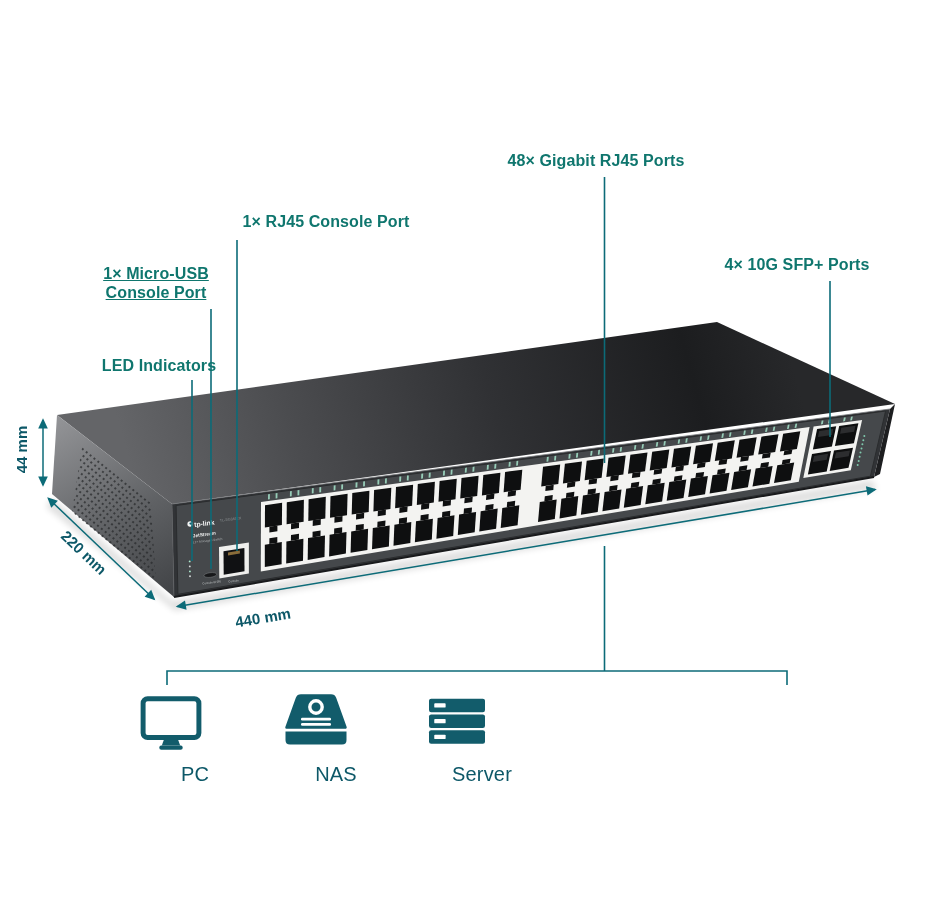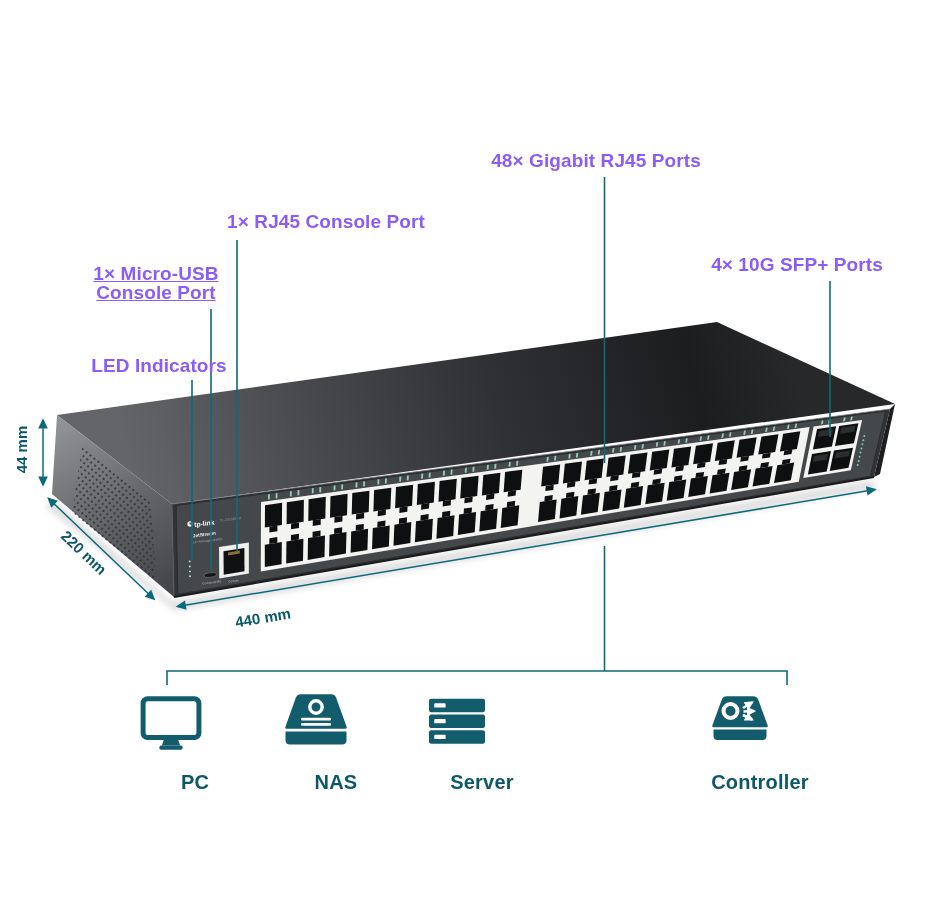--- a/index.html
+++ b/index.html
@@ -2,34 +2,34 @@
 <html><head>
 <meta charset="utf-8">
 <style>
   html,body{margin:0;padding:0;background:#ffffff;}
   .stage{
     position:relative;width:926px;height:919px;overflow:hidden;background:#ffffff;
     font-family:"Liberation Sans","DejaVu Sans",sans-serif;
   }
   .stage svg{position:absolute;left:0;top:0;}
   .callout{
-    position:absolute;color:#8b5cf6;font-size:19px;font-weight:700;
+    position:absolute;color:#0f766e;font-size:16px;font-weight:700;
     text-align:center;line-height:19px;letter-spacing:.1px;white-space:nowrap;
   }
   .dim{
     position:absolute;color:#0D5868;font-size:15px;font-weight:700;
     text-align:center;white-space:nowrap;
   }
   .dev{
     position:absolute;width:120px;display:flex;flex-direction:column;
     align-items:center;
   }
   .dev .icon{height:62px;display:flex;align-items:flex-end;justify-content:center;}
   .dev .dev-label{
-    margin-top:17px;color:#0D5868;font-size:20px;font-weight:700;letter-spacing:.2px;
+    margin-top:9px;color:#0D5868;font-size:20px;font-weight:400;letter-spacing:.2px;
   }
 </style>
 </head>
 <body>
 
 <div class="stage">
 
   <svg id="scene" width="926" height="919" viewBox="0 0 926 919">
     <defs>
       <linearGradient id="topGrad" gradientUnits="userSpaceOnUse" x1="140" y1="500" x2="780" y2="320">
@@ -319,32 +319,14 @@
           <rect x="14" y="8.2" width="13" height="5" rx="1"></rect>
           <rect x="14" y="26.2" width="13" height="5" rx="1"></rect>
           <rect x="14" y="44.2" width="13" height="5" rx="1"></rect>
         </g>
       </svg>
     </div>
     <div class="dev-label">Server</div>
   </div>
 
 
-  <div class="dev" style="left:700px;top:692px;">
-    <div class="icon">
-      <svg width="80" height="64" viewBox="0 0 80 64">
-        <defs>
-          <marker id="arrw2" viewBox="0 0 10 10" refX="6.5" refY="5" markerWidth="4.2" markerHeight="4.2" orient="auto">
-            <path d="M0,0.8 L8.5,5 L0,9.2 Z" fill="#ffffff"></path>
-          </marker>
-        </defs>
-        <path d="M27,5.5 h26 q3,0 4,2.5 l9.5,26 H13.5 l9.5,-26 q1,-2.5 4,-2.5 z" fill="#125C6B" stroke="#125C6B" stroke-width="2.5" stroke-linejoin="round"></path>
-        <path d="M13.5,37.5 h53 v6.5 q0,4 -4,4 h-45 q-4,0 -4,-4 z" fill="#125C6B"></path>
-        <circle cx="30.5" cy="19" r="7" fill="none" stroke="#ffffff" stroke-width="4"></circle>
-        <line x1="43" y1="16" x2="52" y2="10.5" stroke="#ffffff" stroke-width="2.6" marker-end="url(#arrw2)"></line>
-        <line x1="43.5" y1="19.5" x2="54" y2="19" stroke="#ffffff" stroke-width="2.6" marker-end="url(#arrw2)"></line>
-        <line x1="43" y1="23" x2="52" y2="27.5" stroke="#ffffff" stroke-width="2.6" marker-end="url(#arrw2)"></line>
-      </svg>
-    </div>
-    <div class="dev-label">Controller</div>
-  </div>
 
 </div>
 
 </body></html>

